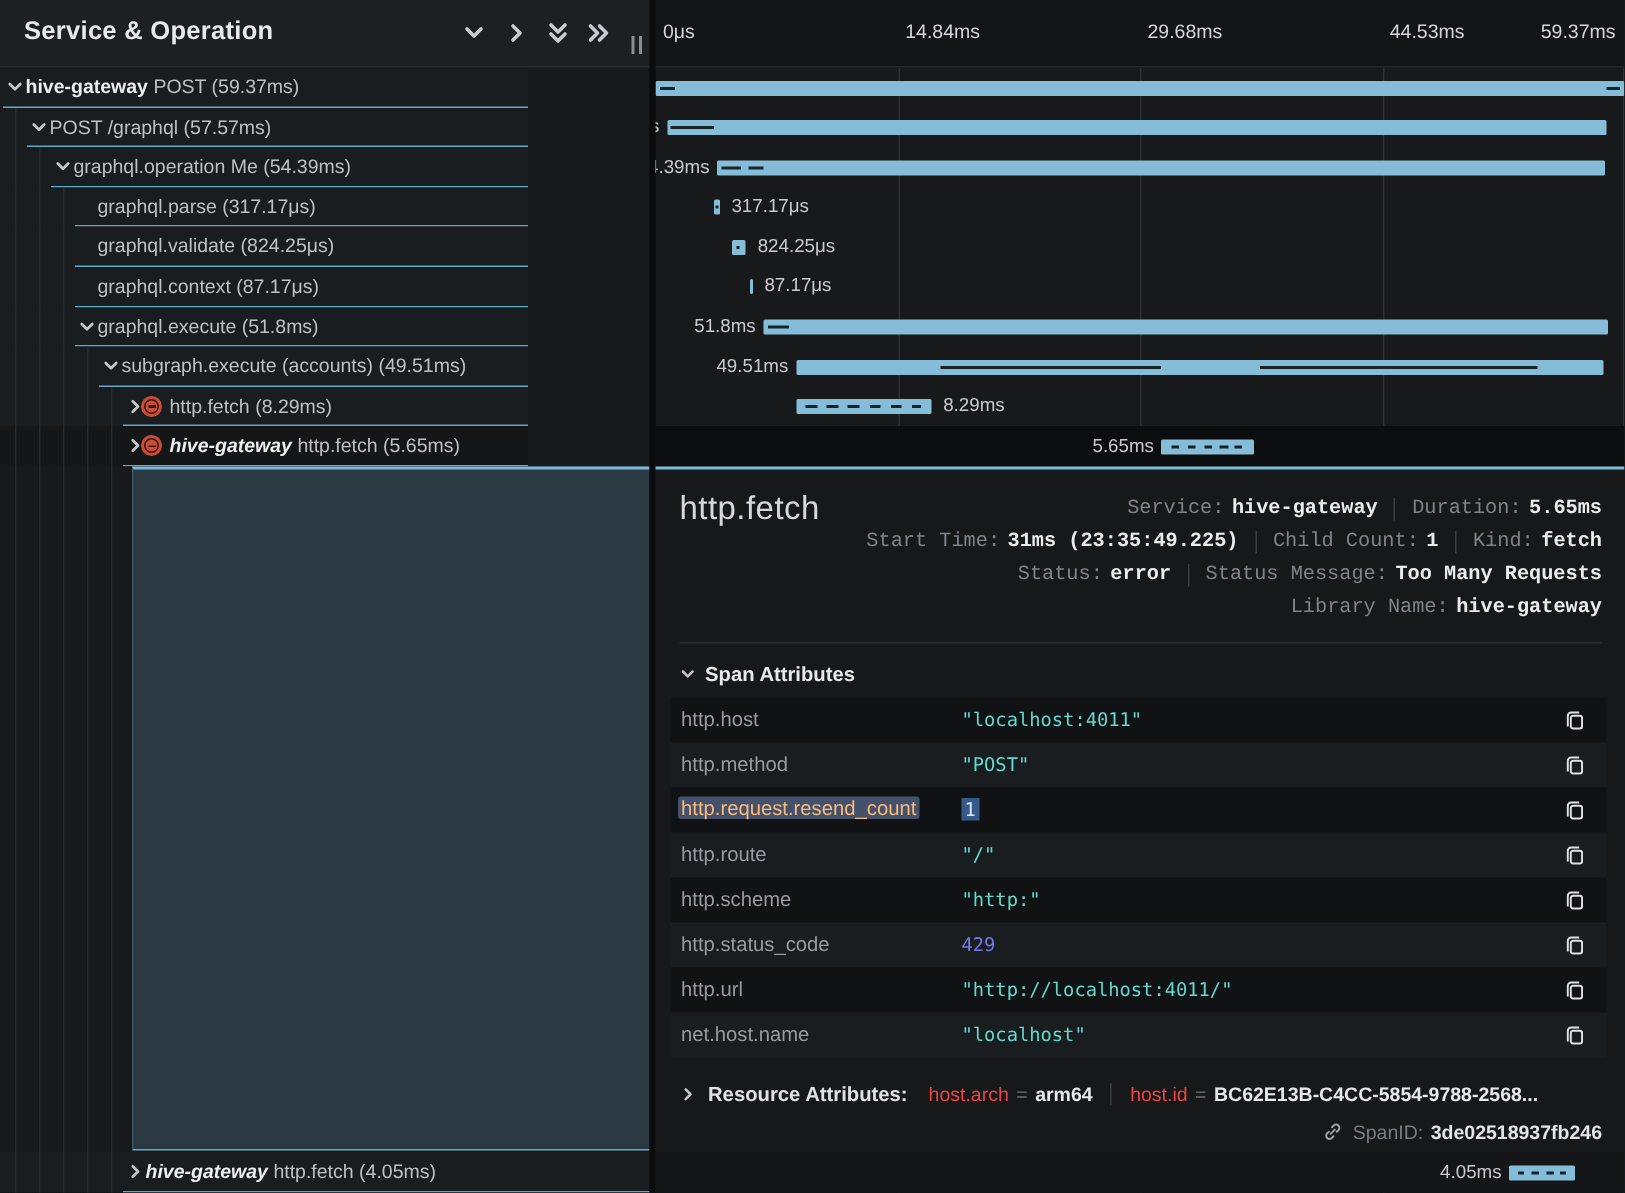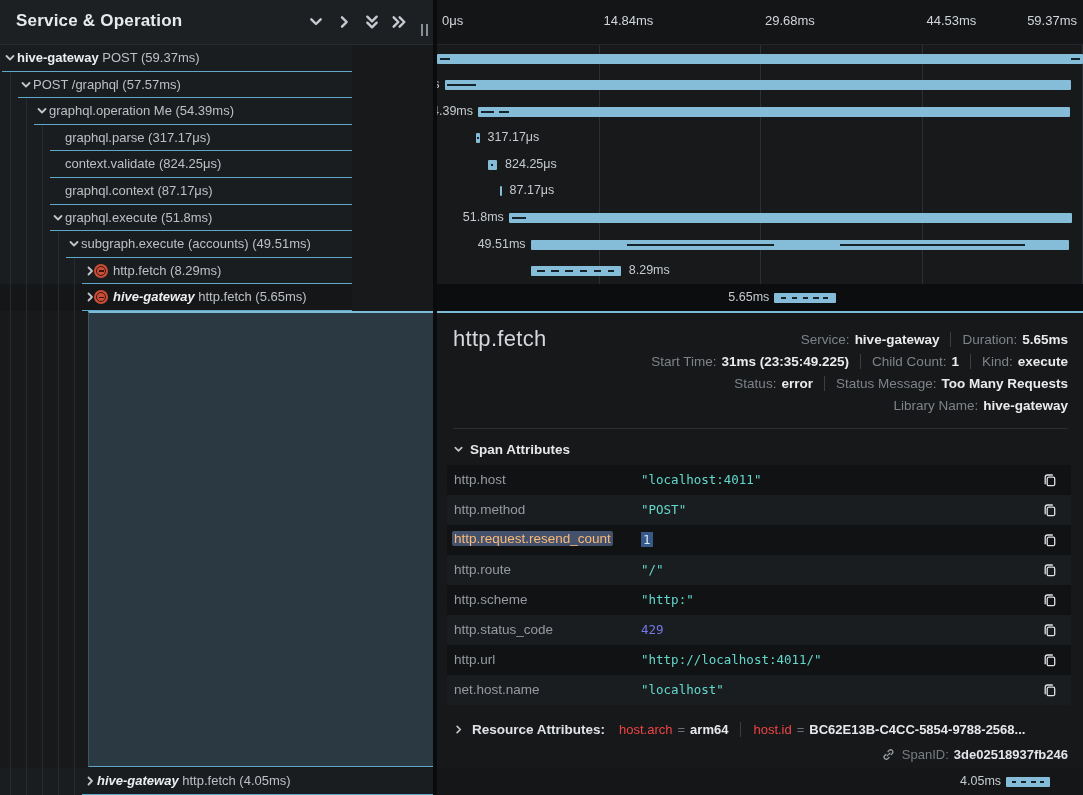--- a/index.html
+++ b/index.html
@@ -53,21 +53,21 @@
   .b-row { position:relative; width:646px; height:26.6px; cursor:pointer; }
   .b-row.selected { background:#0c0d0f; }
   .bar { position:absolute; top:8.5px; height:10px; background:#85bdd8; border-radius:1px; }
   .bar-mark { position:absolute; top:12.5px; height:2px; background:#15232b; z-index:2; }
   .bar-label { position:absolute; top:5.5px; font-size:12.5px; color:#c6cacf; white-space:nowrap; }
 
   
   .detail { position:absolute; left:0; top:311px; width:646px; height:457px; background:#17181a;
     border-top:2px solid #7dbcd8; z-index:3; }
   .detail-title { position:absolute; left:16px; top:13px; font-size:22px; font-weight:400; color:#d4d7db; letter-spacing:.3px; }
-  .meta { position:absolute; right:15px; top:15px; text-align:right; }
+  .meta { position:absolute; right:15px; top:15px; text-align:right;font-family:Liberation Mono, monospace; }
   .meta-line { display:flex; justify-content:flex-end; align-items:center; height:22px; }
   .meta-line .k { font-size:13.5px; color:#7e838a; margin-right:5px; }
   .meta-line .v { font-size:13.5px; color:#e9ebed; font-weight:700; }
   .meta-sep { width:1px; height:15px; background:#3b3f43; margin:0 11px; }
   .divider { position:absolute; left:16px; right:15px; top:115px; height:1px; background:#2b2e31; }
 
   .section-hdr { position:absolute; left:16px; top:129px; display:flex; align-items:center; cursor:pointer; }
   .section-hdr .chev { width:11px; height:11px; color:#c2c6cb; margin-right:6px; }
   .section-hdr .chev svg { width:11px; height:11px; display:block; }
   .section-hdr .txt { font-size:13.5px; font-weight:700; color:#e6e8ea; }
@@ -173,21 +173,21 @@
           <span class="t-guide" style="left: 10px;"></span>
           <span class="t-guide" style="left: 26px;"></span>
           <span class="t-guide" style="left: 42px;"></span>
           <span class="t-label" style="left: 65px;"><span>graphql.parse (317.17μs)</span></span>
           <span class="t-underline" style="left: 50px;"></span>
         </div>
         <div class="t-row">
           <span class="t-guide" style="left: 10px;"></span>
           <span class="t-guide" style="left: 26px;"></span>
           <span class="t-guide" style="left: 42px;"></span>
-          <span class="t-label" style="left: 65px;"><span>context.validate (824.25μs)</span></span>
+          <span class="t-label" style="left: 65px;"><span>graphql.validate (824.25μs)</span></span>
           <span class="t-underline" style="left: 50px;"></span>
         </div>
         <div class="t-row">
           <span class="t-guide" style="left: 10px;"></span>
           <span class="t-guide" style="left: 26px;"></span>
           <span class="t-guide" style="left: 42px;"></span>
           <span class="t-label" style="left: 65px;"><span>graphql.context (87.17μs)</span></span>
           <span class="t-underline" style="left: 50px;"></span>
         </div>
         <div class="t-row">
@@ -360,21 +360,21 @@
             <span class="v">5.65ms</span>
           </div>
           <div class="meta-line">
             <span class="k">Start Time:</span>
             <span class="v">31ms (23:35:49.225)</span>
             <span class="meta-sep"></span>
             <span class="k">Child Count:</span>
             <span class="v">1</span>
             <span class="meta-sep"></span>
             <span class="k">Kind:</span>
-            <span class="v">execute</span>
+            <span class="v">fetch</span>
           </div>
           <div class="meta-line">
             <span class="k">Status:</span>
             <span class="v">error</span>
             <span class="meta-sep"></span>
             <span class="k">Status Message:</span>
             <span class="v">Too Many Requests</span>
           </div>
           <div class="meta-line">
             <span class="k">Library Name:</span>

